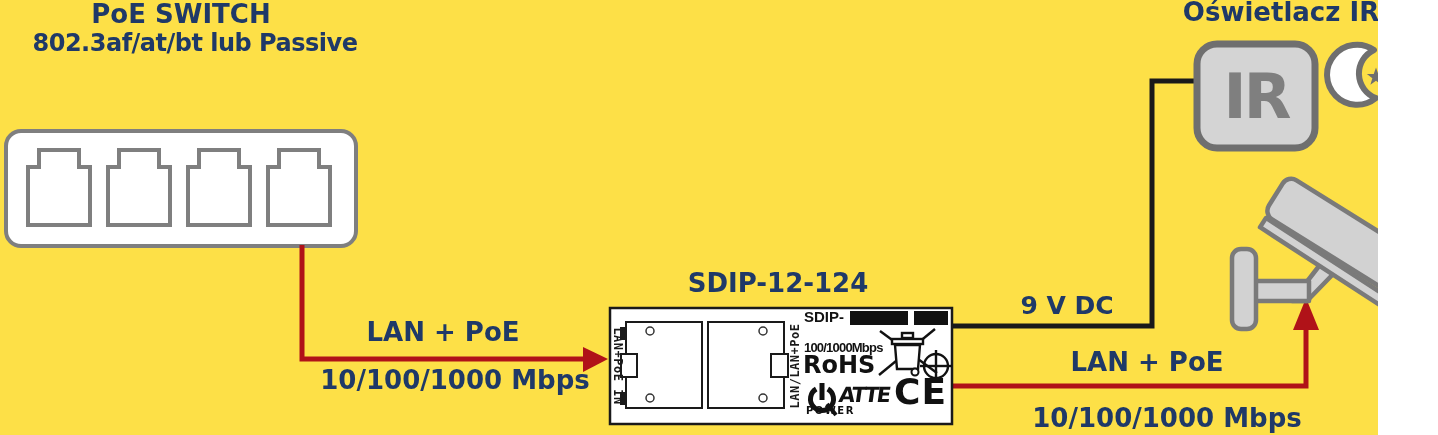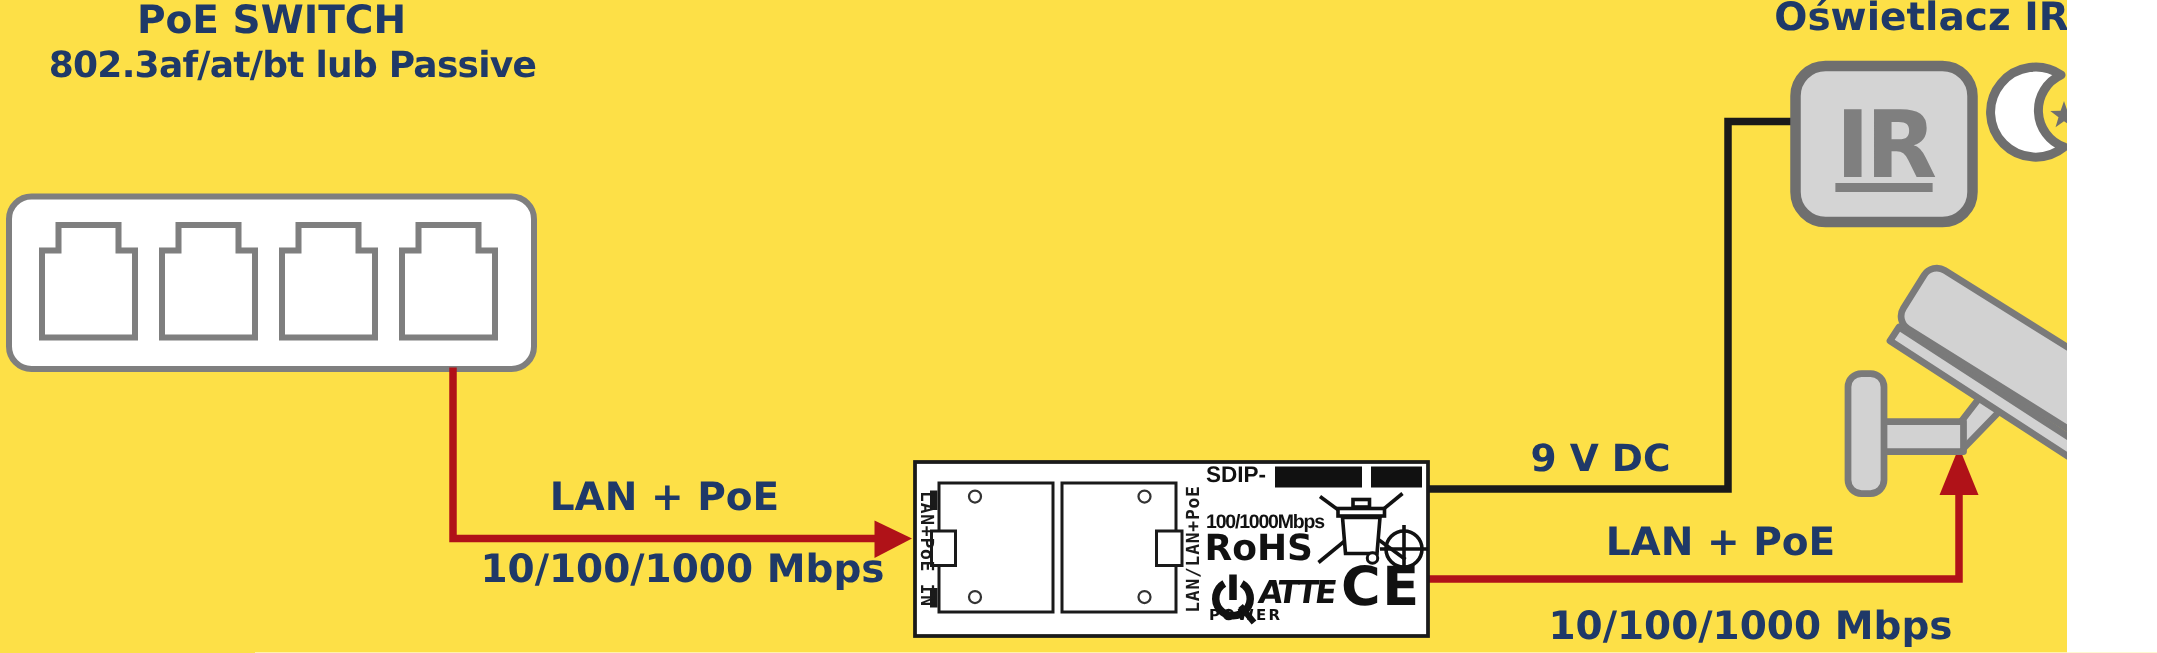--- a/index.html
+++ b/index.html
@@ -30,21 +30,21 @@
   #sdip-title{left:608px;top:269px;width:340px;font-size:26px;}
   #ir-title{left:1146px;top:-2px;width:270px;font-size:26px;}
   #lan-left-1{left:318px;top:318px;width:250px;font-size:26px;}
   #lan-left-2{left:305px;top:366px;width:300px;font-size:26px;}
   #dc-label{left:967px;top:292px;width:200px;font-size:25px;}
   #lan-right-1{left:1022px;top:348px;width:250px;font-size:26px;}
   #lan-right-2{left:1017px;top:404px;width:300px;font-size:26px;}
   #ir-glyph{
     position:absolute;left:1197px;top:44px;width:118px;height:104px;
     display:flex;align-items:center;justify-content:center;
-    font-size:62px;font-weight:bold;letter-spacing:-3px;color:#7f7f7f;text-decoration:underline;
+    font-size:62px;font-weight:bold;letter-spacing:-3px;color:#7f7f7f;
   }
   #v-in{left:558px;top:359px;width:120px;}
   #v-out{left:740px;top:359px;width:110px;}
   #sdip-prefix{left:804px;top:309px;font-size:15px;}
   #bar1{left:850px;top:311px;width:58px;height:14px;}
   #bar2{left:914px;top:311px;width:34px;height:14px;}
   #speed-print{left:804px;top:341px;font-size:13px;letter-spacing:-0.8px;}
   #rohs-print{left:803px;top:353px;font-size:24px;}
   #atte-print{left:839px;top:385px;font-size:21px;letter-spacing:-2px;transform:skewX(-8deg);}
   #power-print{left:806px;top:406px;font-size:10px;letter-spacing:1.5px;}
@@ -137,20 +137,21 @@
       <rect x="1288" y="175" width="158" height="46" rx="10" transform="rotate(32 1288 175)"></rect>
       <rect x="1404" y="277" width="42" height="13" transform="rotate(33 1404 277)"></rect>
     </g>
   </svg>
 
   <div class="lbl" id="switch-title">
     <div class="l1">PoE SWITCH</div>
     <div class="l2">802.3af/at/bt lub Passive</div>
   </div>
 
+  <div class="lbl" id="sdip-title">SDIP-12-124</div>
   <div class="lbl" id="ir-title">Oświetlacz IR</div>
 
   <div class="lbl" id="lan-left-1">LAN + PoE</div>
   <div class="lbl" id="lan-left-2">10/100/1000 Mbps</div>
 
   <div class="lbl" id="dc-label">9 V DC</div>
 
   <div class="lbl" id="lan-right-1">LAN + PoE</div>
   <div class="lbl" id="lan-right-2">10/100/1000 Mbps</div>
 

